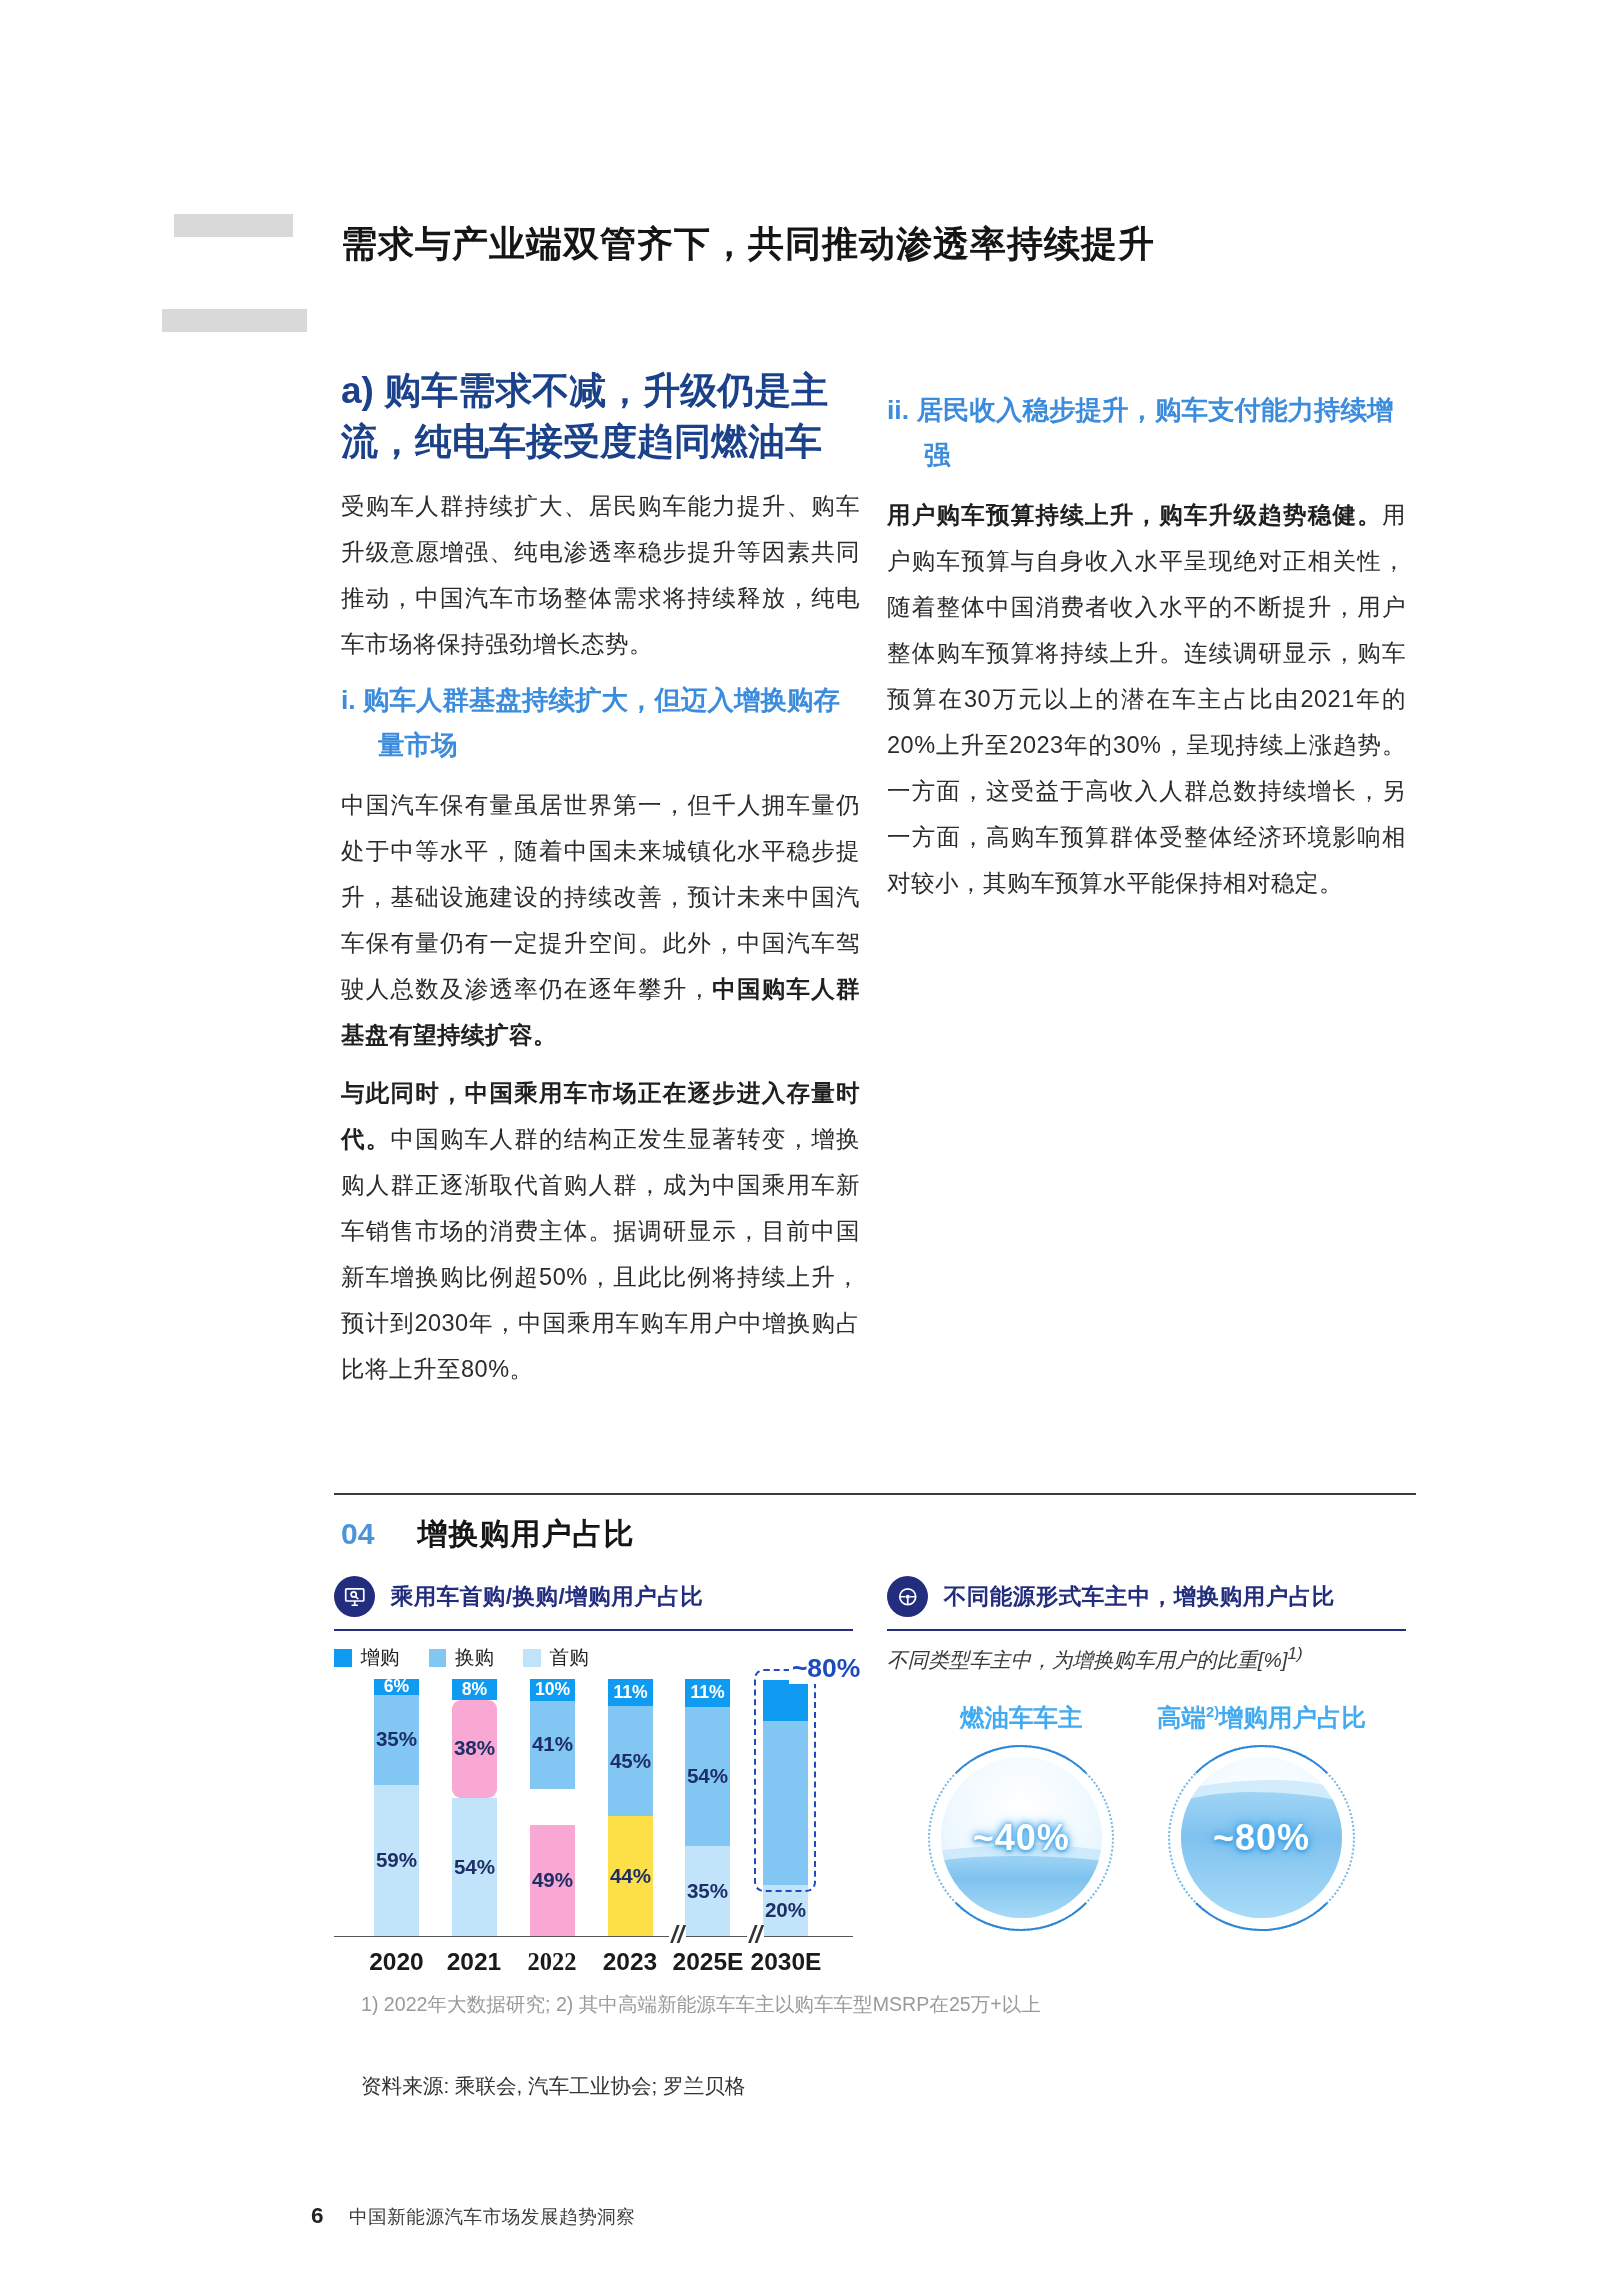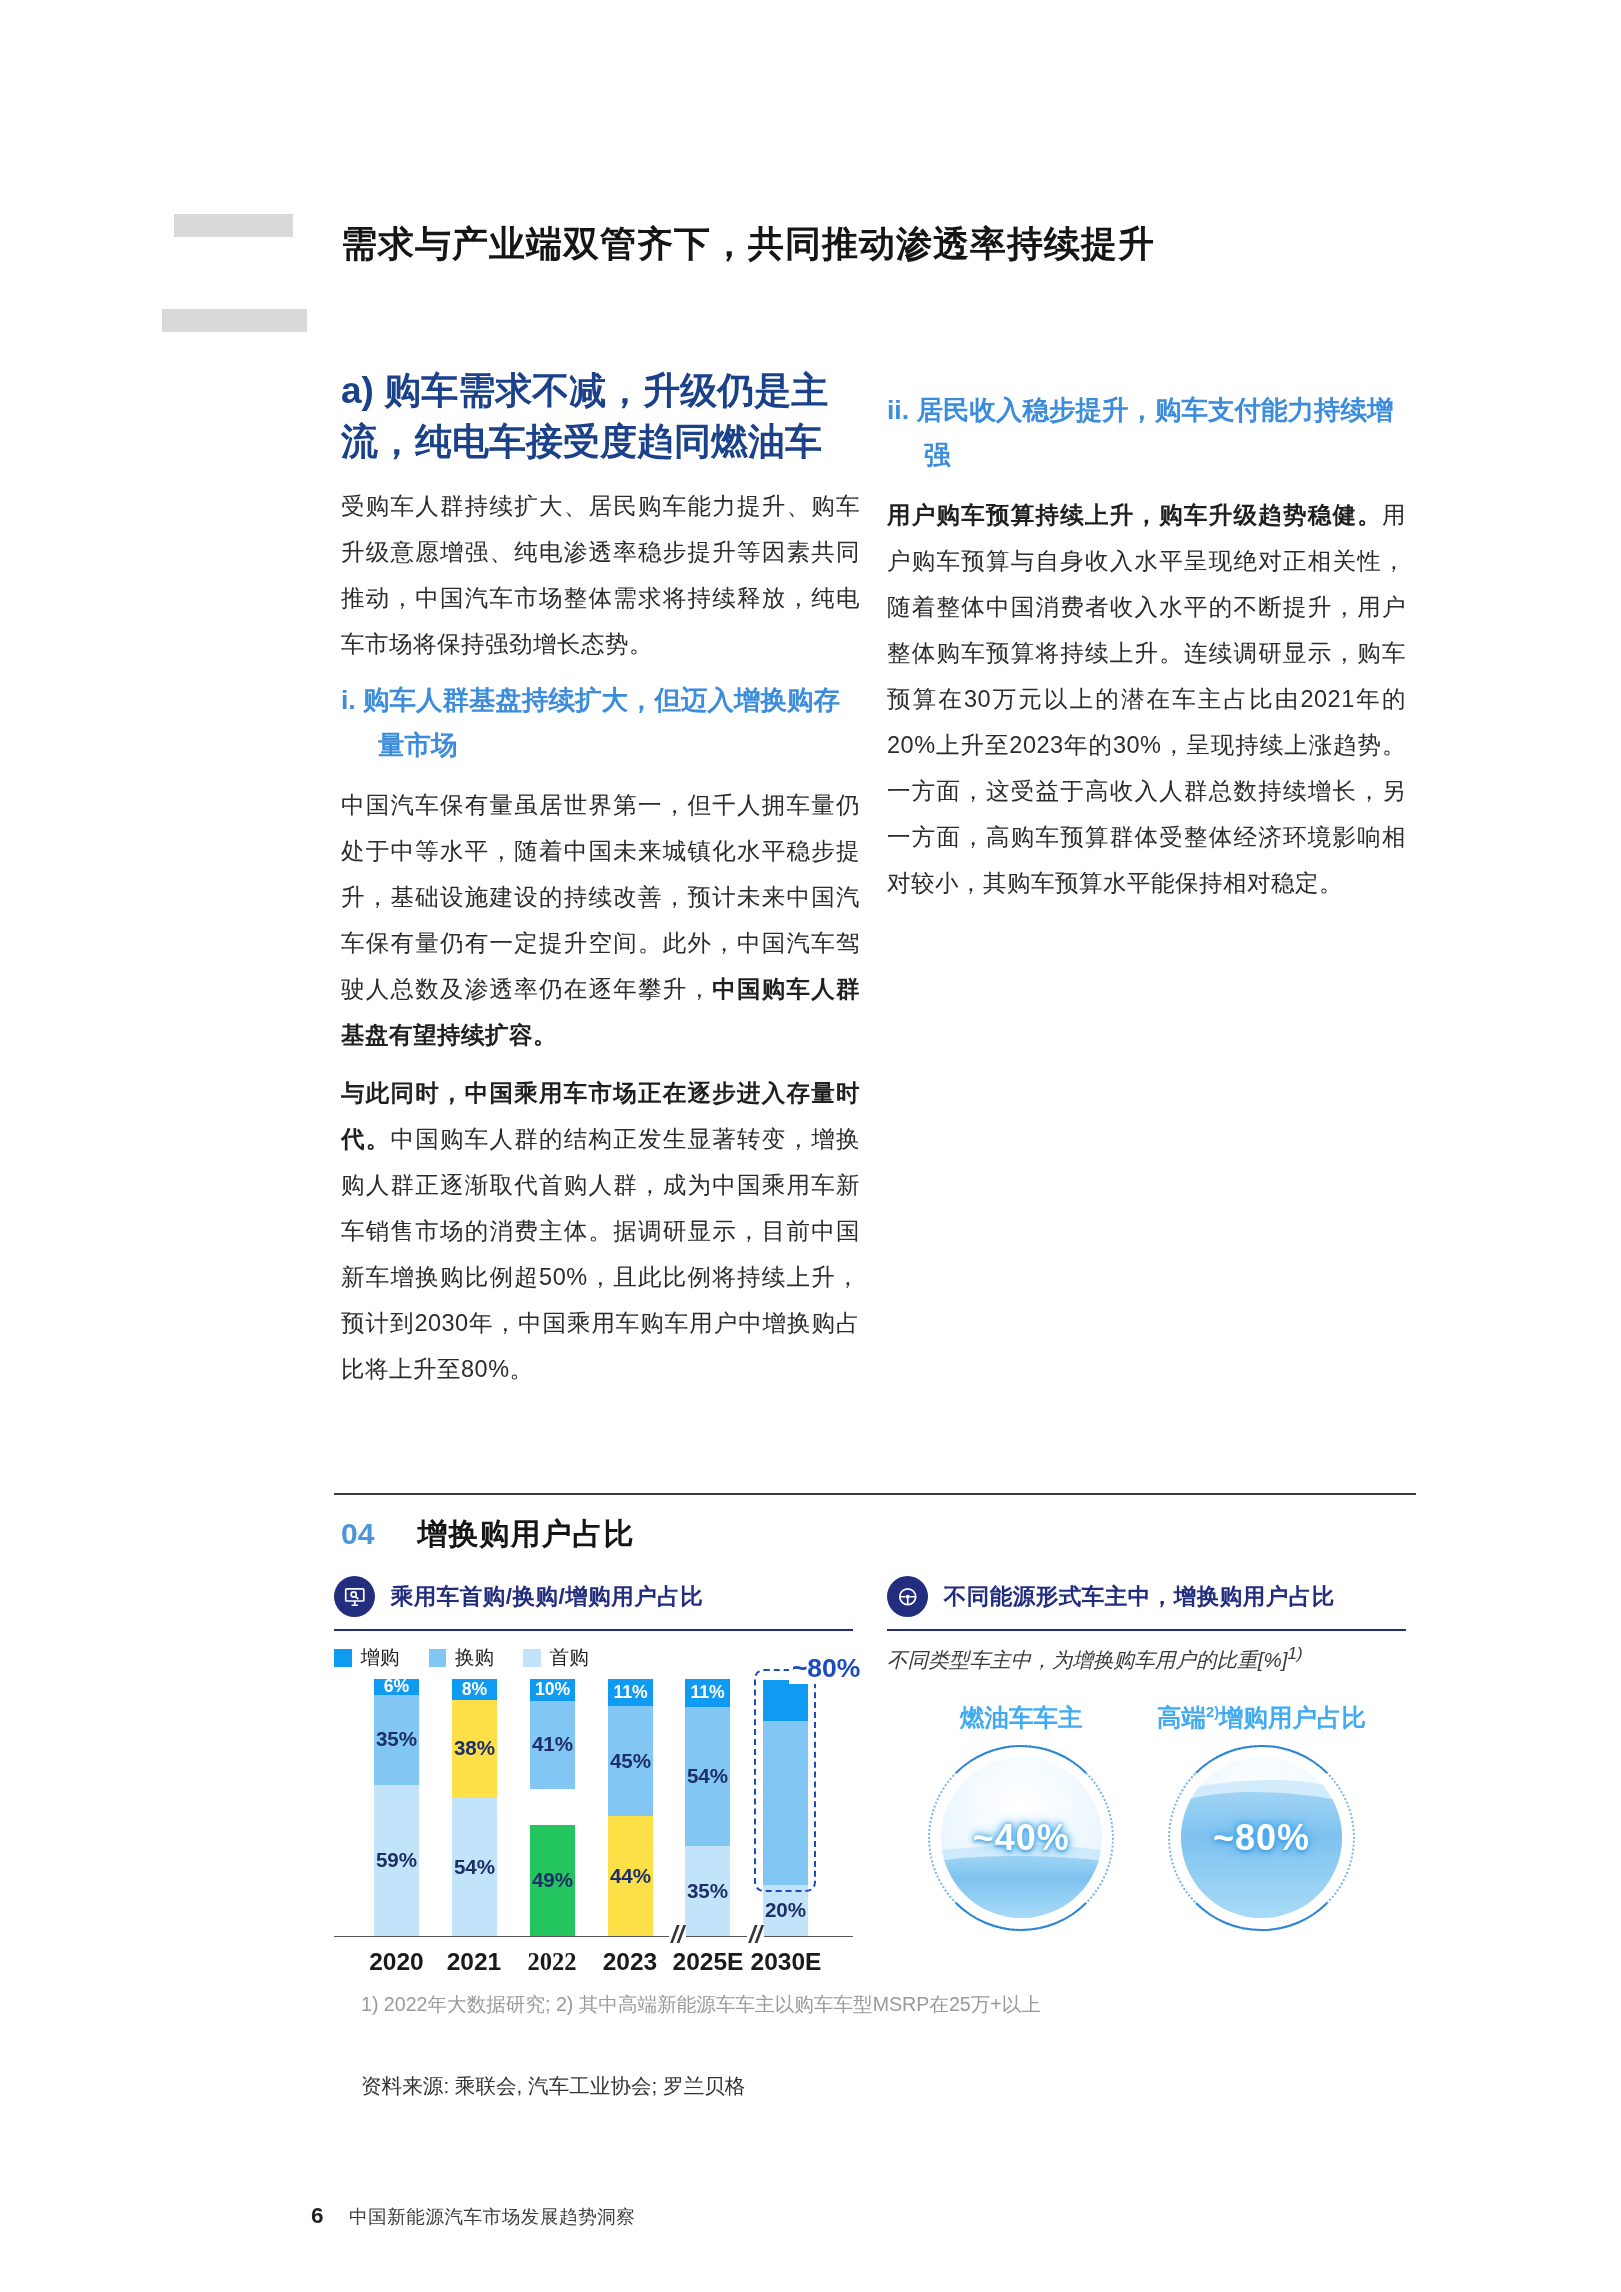--- a/index.html
+++ b/index.html
@@ -123,30 +123,30 @@
           </div>
           <div class="seg" style="height: 15.4px; background: rgb(15, 155, 242);">
             <span class="seg-label" style="color: rgb(255, 255, 255); font-size: 17.6px;">6%</span>
           </div>
         </div>
         <div class="year" style="left: 23.5px;">2020</div>
         <div class="bar" style="left: 118px;">
           <div class="seg" style="height: 139px; background: rgb(194, 228, 250);">
             <span class="seg-label" style="color: rgb(29, 47, 102);">54%</span>
           </div>
-          <div class="seg" style="height: 98px; background: #fde047;">
+          <div class="seg" style="height: 98px; background: #f9a8d4; border-radius: 9px;">
             <span class="seg-label" style="color: rgb(29, 47, 102);">38%</span>
           </div>
           <div class="seg" style="height: 20.5px; background: rgb(15, 155, 242);">
             <span class="seg-label" style="color: rgb(255, 255, 255); font-size: 17.6px;">8%</span>
           </div>
         </div>
         <div class="year" style="left: 101px;">2021</div>
         <div class="bar" style="left: 196px;">
-          <div class="seg" style="height: 134px; background: #22c55e; margin-top: 36px;">
+          <div class="seg" style="height: 134px; background: #f9a8d4; margin-top: 36px;">
             <span class="seg-label" style="color: rgb(29, 47, 102);">49%</span>
           </div>
           <div class="seg" style="height: 105px; background: rgb(130, 198, 244);">
             <span class="seg-label" style="color: rgb(29, 47, 102);">41%</span>
           </div>
           <div class="seg" style="height: 26px; background: rgb(15, 155, 242);">
             <span class="seg-label" style="color: rgb(255, 255, 255); font-size: 17.6px;">10%</span>
           </div>
         </div>
         <div class="year" style="left: 179px; font-family: Liberation Serif, serif;">2022</div>

